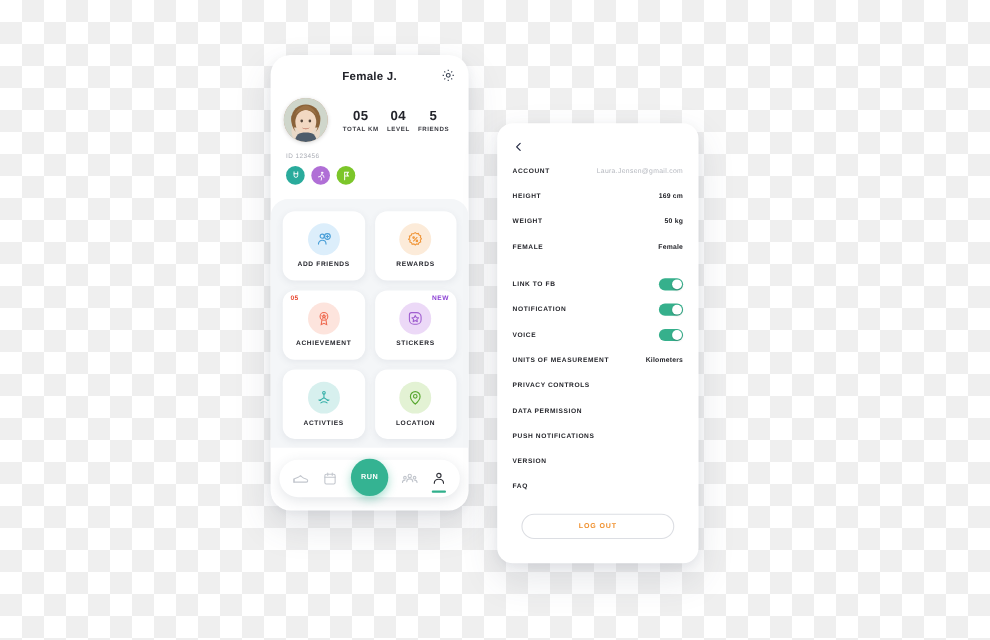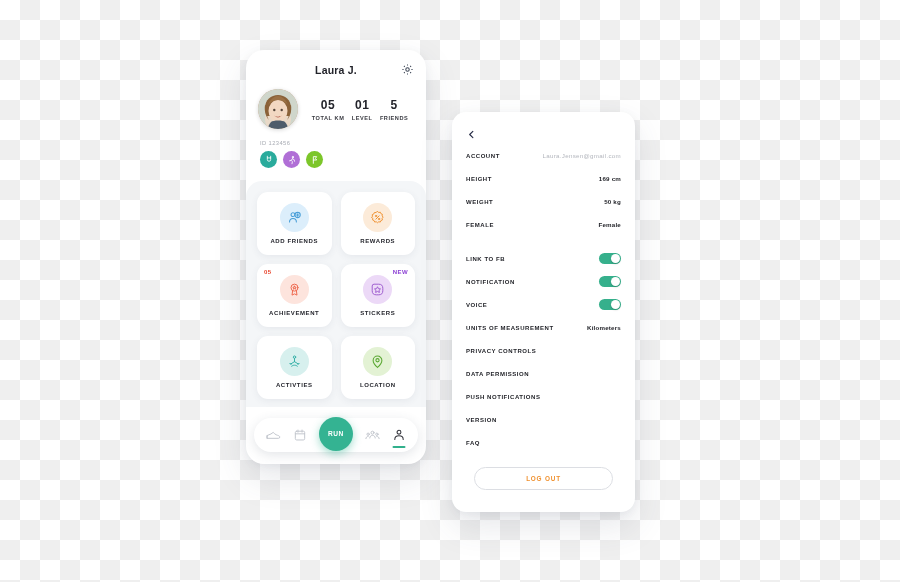--- a/index.html
+++ b/index.html
@@ -188,21 +188,21 @@
 </head>
 <body>
 
 <div class="stage">
 
   <div class="phone-profile">
 
     <div class="profile-head">
 
       <div class="profile-title-row">
-        <div class="profile-name">Laura J.</div>
+        <div class="profile-name">Female J.</div>
         <span class="gear-icon">
           <svg viewBox="0 0 24 24" width="13" height="13" fill="none" stroke="#3b4454" stroke-width="1.9">
             <circle cx="12" cy="12" r="3.2"></circle>
             <path d="M12 2.6v2.2M12 19.2v2.2M2.6 12h2.2M19.2 12h2.2M5.4 5.4l1.6 1.6M17 17l1.6 1.6M18.6 5.4L17 7M7 17l-1.6 1.6"></path>
           </svg>
         </span>
       </div>
 
       <div class="identity-row">
         <div class="avatar">
@@ -227,21 +227,21 @@
             </g>
           </svg>
         </div>
 
         <div class="stats">
           <div class="stat">
             <div class="stat-val">05</div>
             <div class="stat-lbl">TOTAL KM</div>
           </div>
           <div class="stat">
-            <div class="stat-val">01</div>
+            <div class="stat-val">04</div>
             <div class="stat-lbl">LEVEL</div>
           </div>
           <div class="stat">
             <div class="stat-val">5</div>
             <div class="stat-lbl">FRIENDS</div>
           </div>
         </div>
       </div>
 
       <div class="id-text">ID 123456</div>

